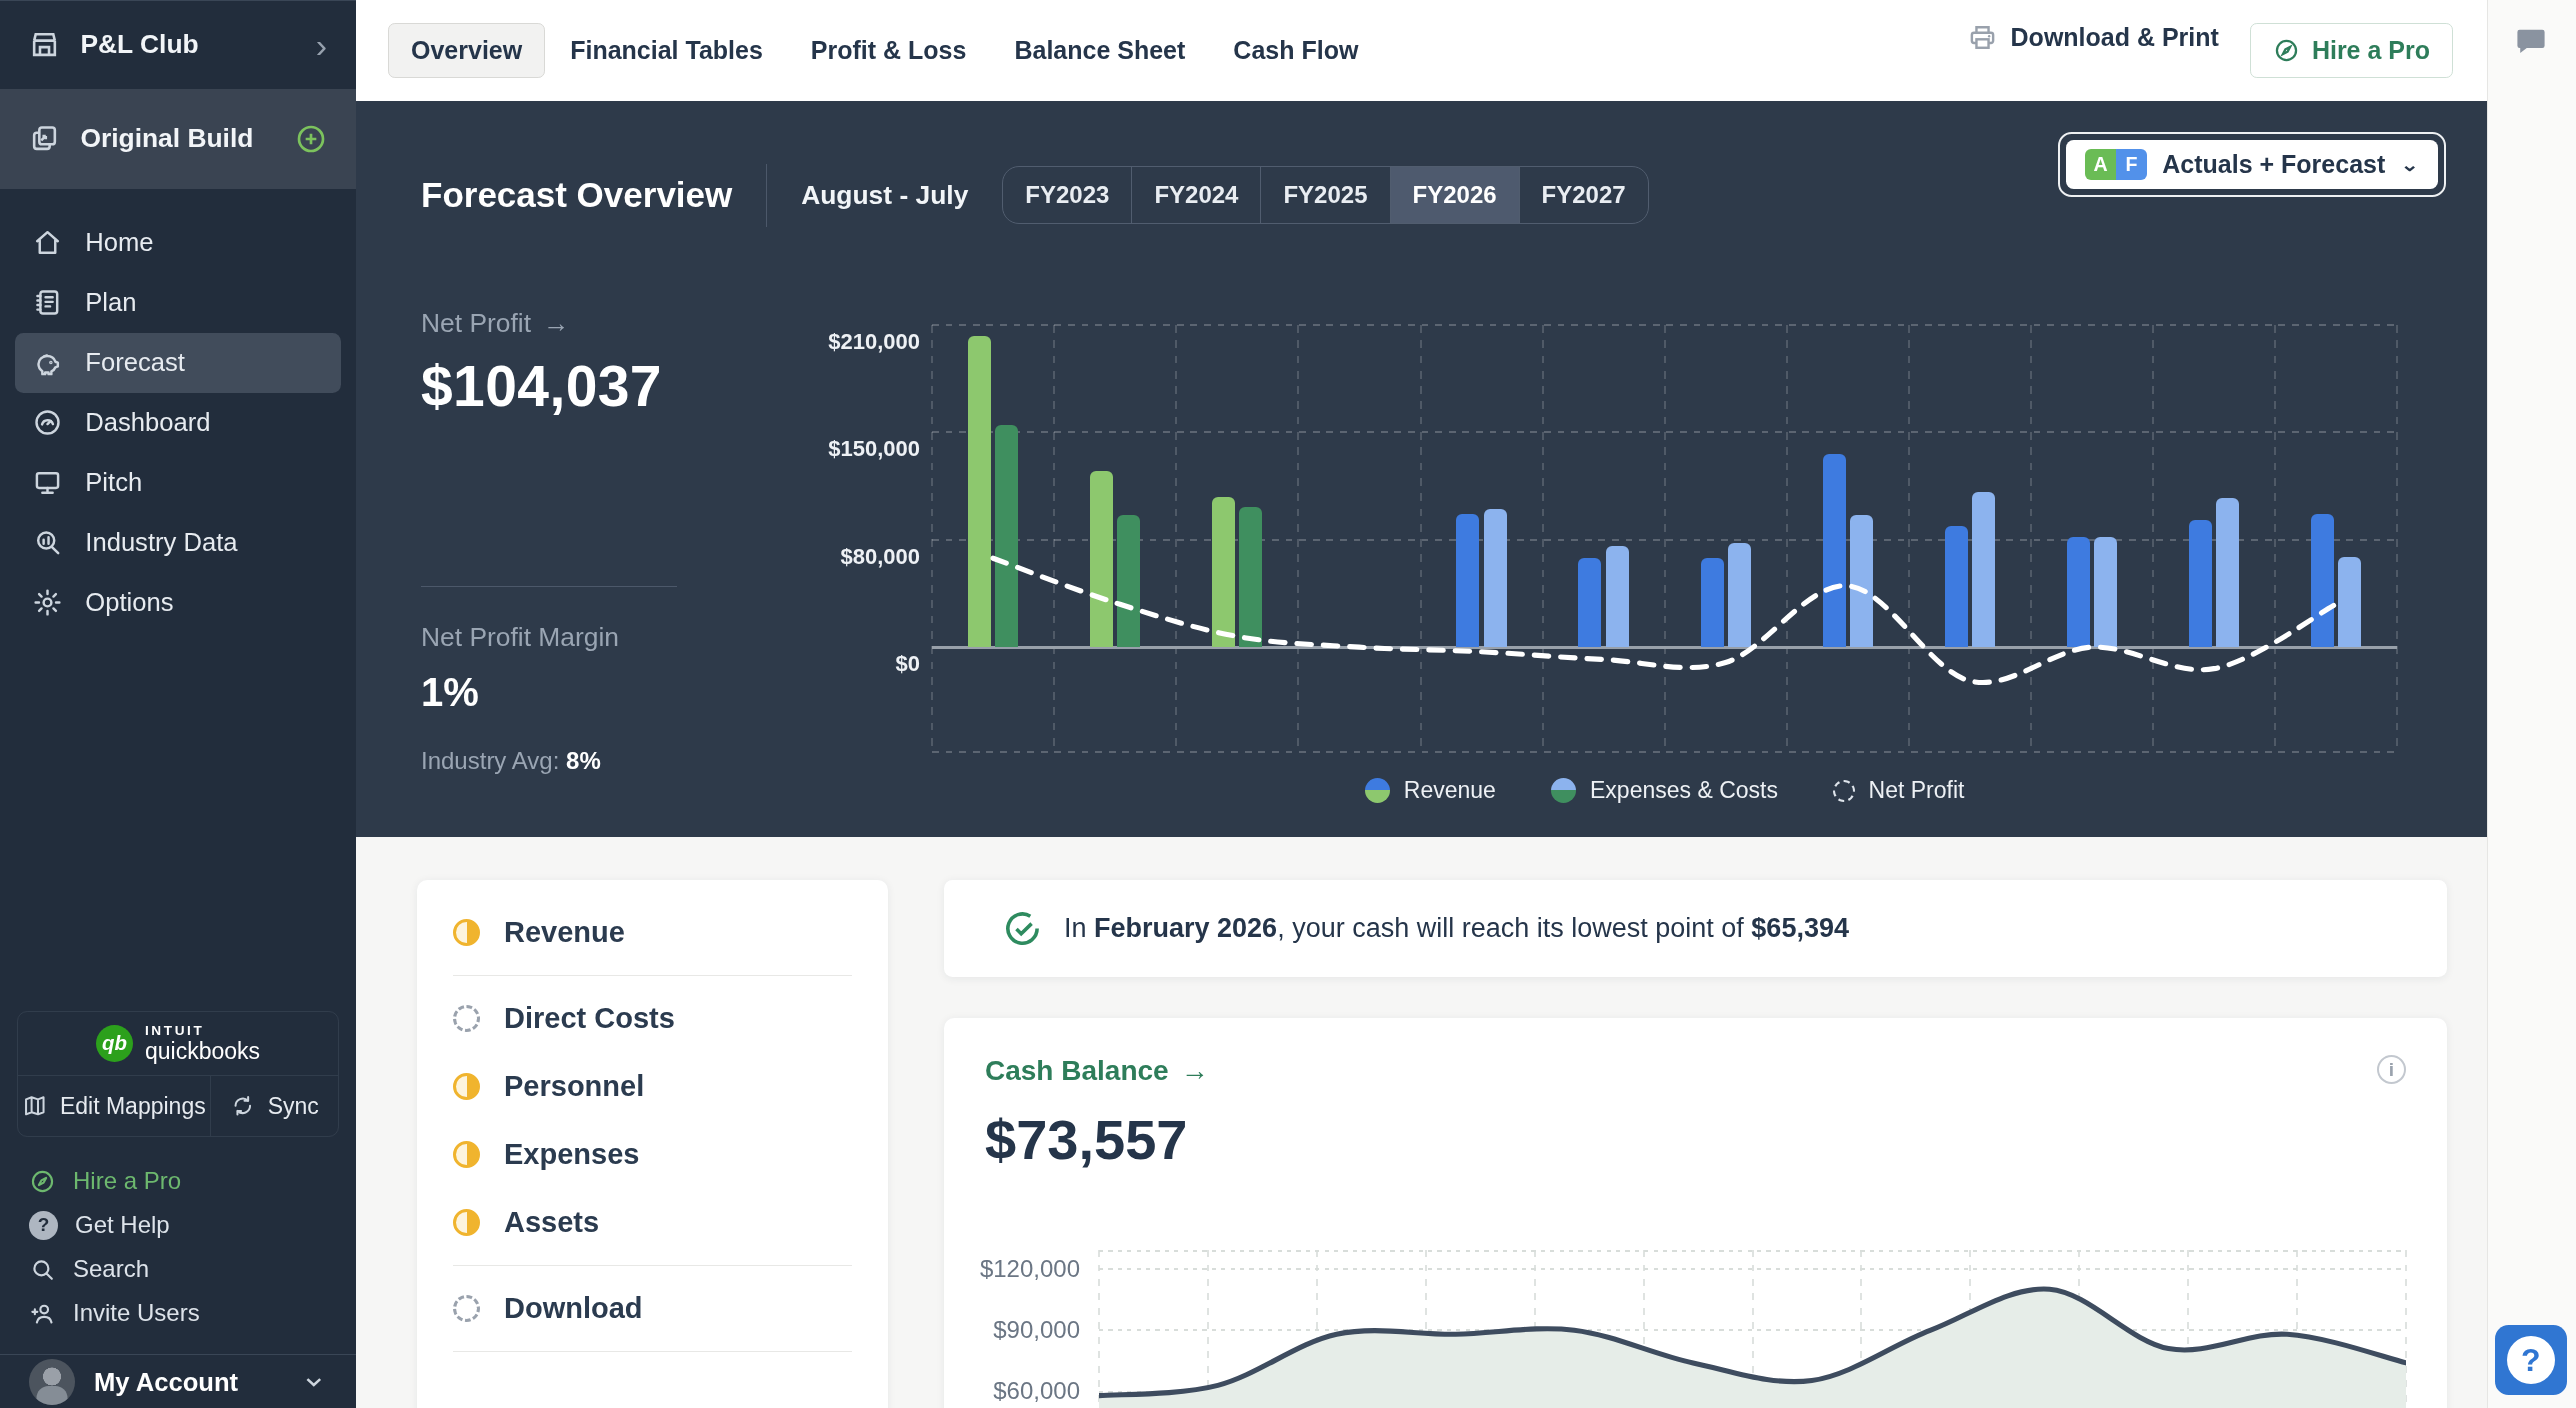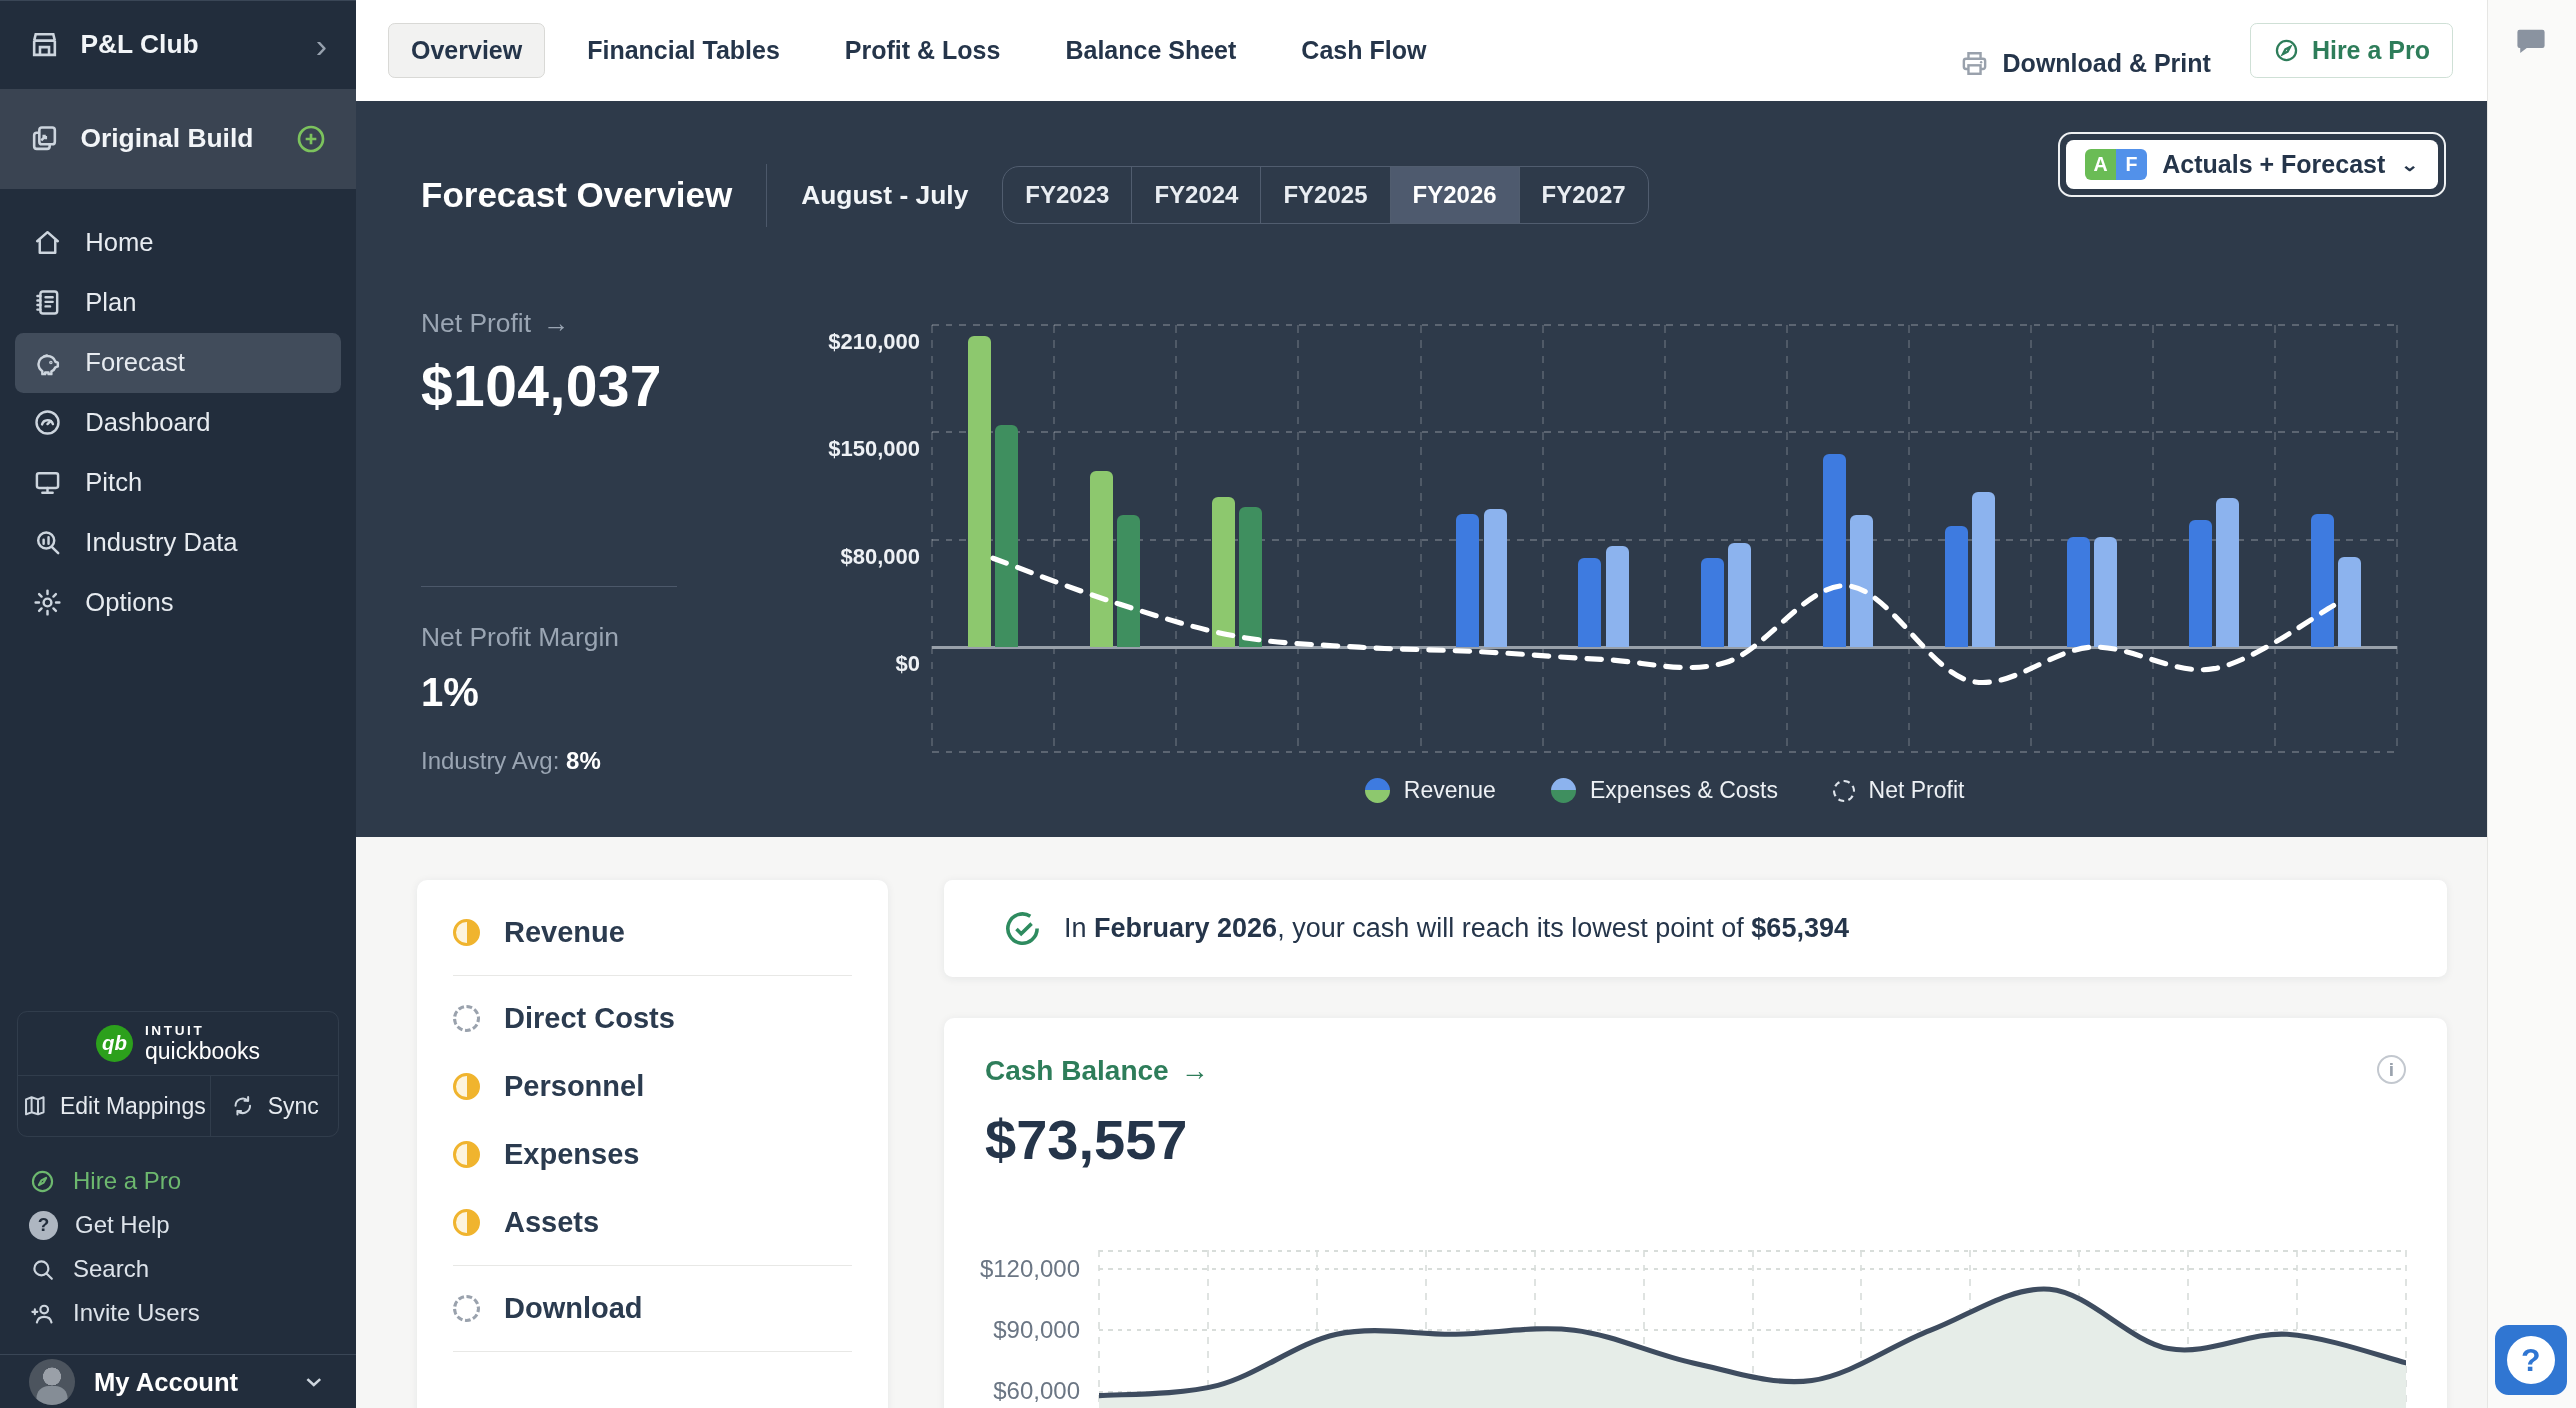--- a/index.html
+++ b/index.html
@@ -39,23 +39,23 @@
   .side-link{height:44px;display:flex;align-items:center;gap:17px;font-size:24px;color:#dde3ea;cursor:pointer;}
   .side-link.accent{color:#6db86e;}
   .side-link .round-help{width:29px;height:29px;border-radius:50%;background:#aeb6c1;color:#222d3c;font-size:19px;font-weight:700;display:flex;align-items:center;justify-content:center;}
   #account-block{margin-top:19px;border-top:0.9px solid #3a4656;padding:4px 29px;display:flex;align-items:center;gap:19px;flex:0 0 auto;}
   .avatar{width:46px;height:46px;border-radius:50%;background:radial-gradient(circle at 50% 38%, #9aa0a8 0 24%, #4c545e 25% 100%);position:relative;overflow:hidden;}
   .avatar::after{content:"";position:absolute;left:50%;top:58%;transform:translateX(-50%);width:31px;height:22px;border-radius:12px 12px 0 0;background:#858d96;}
   #account-label{font-size:25.6px;font-weight:700;color:#fff;flex:1;}
 
   
   #topbar{position:absolute;left:356px;top:0;width:2131px;height:101px;background:#fff;display:flex;align-items:center;padding:0 34px 0 32px;}
-  .top-tab{font-size:25px;font-weight:700;color:#25354a;padding:12px 22px;border-radius:6.8px;border:1.7px solid transparent;cursor:pointer;margin-right:19px;}
+  .top-tab{font-size:25px;font-weight:700;color:#25354a;padding:12px 22px;border-radius:6.8px;border:1.7px solid transparent;cursor:pointer;margin-right:2px;}
   .top-tab.active{background:#f2f2f1;border-color:#d9d9d6;}
-  #top-actions{margin-left:auto;display:flex;align-items:flex-end;gap:39px;}
+  #top-actions{margin-left:auto;display:flex;align-items:flex-start;gap:31px;}
   #download-print{display:flex;align-items:center;gap:13.6px;font-size:25px;font-weight:700;color:#25354a;cursor:pointer;}
   #hire-pro-top{display:flex;align-items:center;gap:12px;border:1.7px solid #cfe0d6;border-radius:6.8px;padding:12px 22px;font-size:25px;font-weight:700;color:#2e7d5a;cursor:pointer;background:#fff;}
 
   
   #fheader{position:absolute;left:356px;top:101px;width:2131px;height:737px;background:#2e3a4a;color:#fff;padding:66px 41px 0 65px;}
   #title-row{display:flex;align-items:center;height:56px;}
   #page-title{font-size:35px;font-weight:700;color:#fff;}
   .vdiv{width:0.9px;height:63px;background:#4c586a;margin:0 34px;}
   #period-label{font-size:26.4px;font-weight:700;color:#f2f5f8;margin-right:34px;}
   #fy-tabs{display:flex;border:1.7px solid #515d6f;border-radius:17px;overflow:hidden;}

